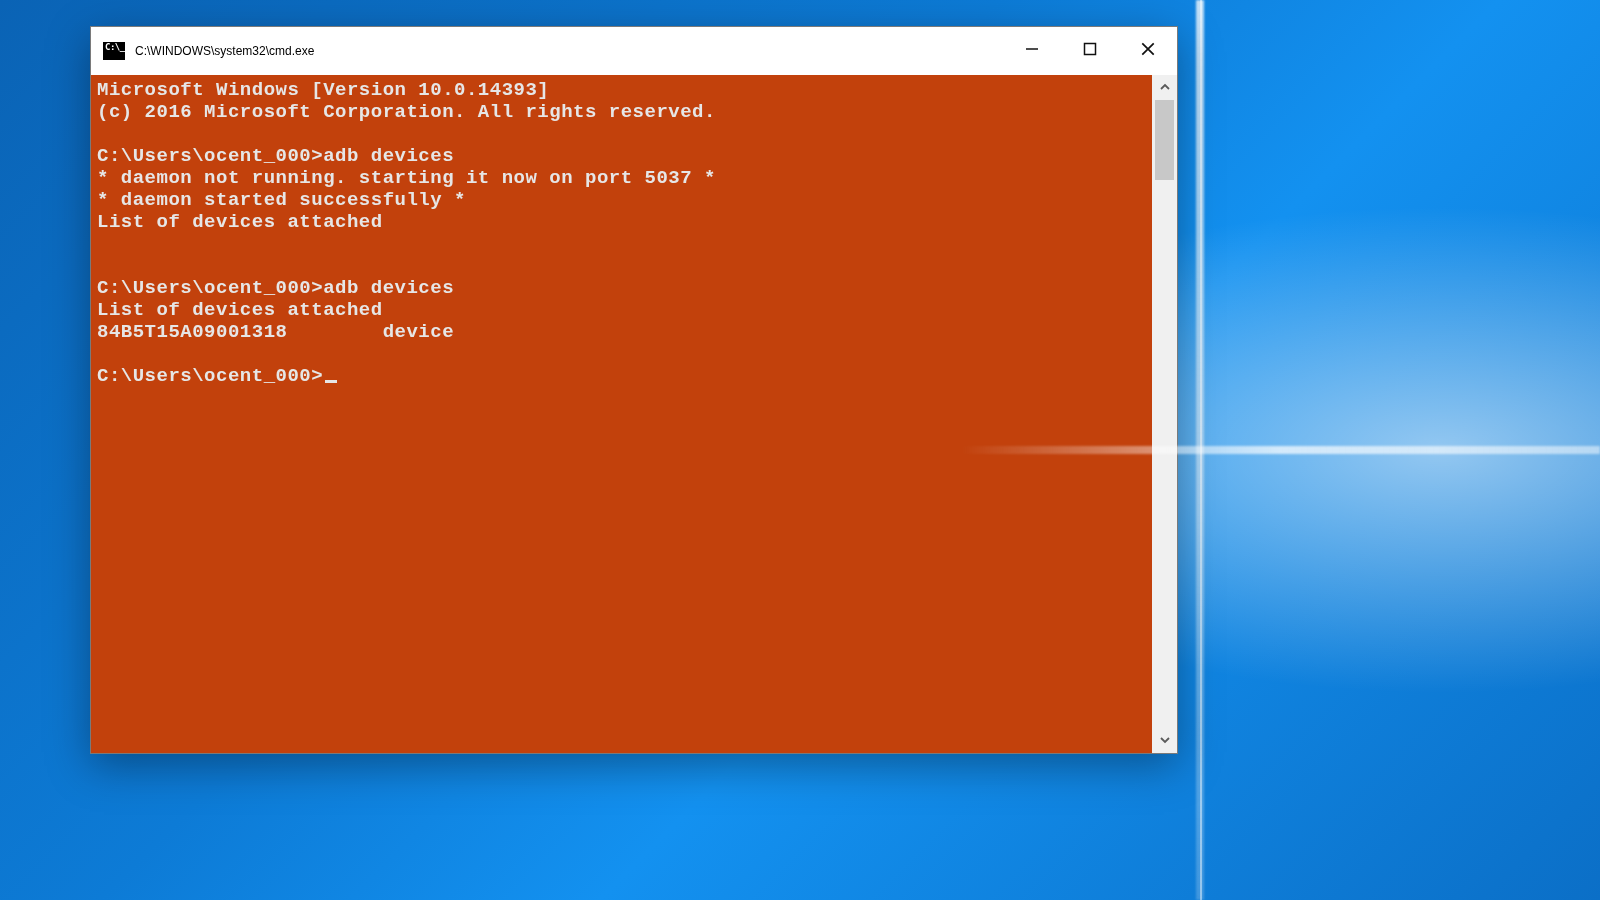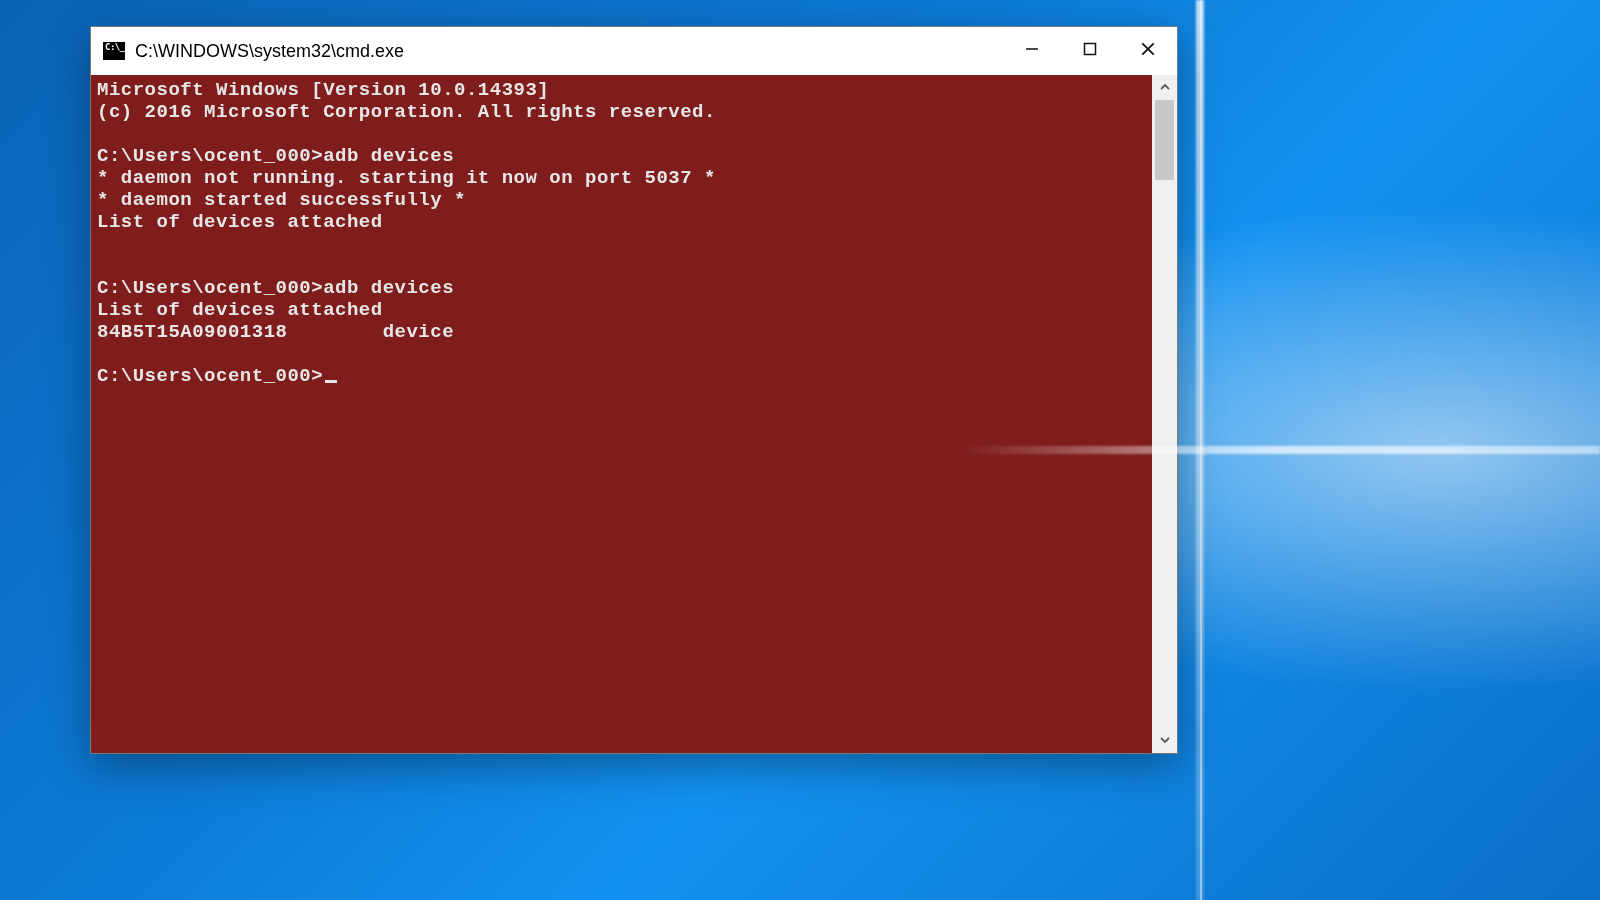--- a/index.html
+++ b/index.html
@@ -57,38 +57,38 @@
     border: 1px solid #000;
   }
   .titlebar .app-icon::before {
     content: "C:\\_";
     position: absolute; left: 1px; top: -1px;
     font: 700 9px/11px Consolas, monospace;
     color: #fff;
     letter-spacing: -0.5px;
   }
   .titlebar .title {
-    font-size: 18px;
+    font-size: 12px;
     flex: 0 0 auto;
   }
   .titlebar .spacer { flex: 1; }
   .ctrl {
     width: 58px; height: 48px;
     display: flex; align-items: center; justify-content: center;
     color: #111;
   }
   .ctrl svg { width: 14px; height: 14px; }
   .ctrl.close svg { width: 16px; height: 16px; }
 
   
   .client {
     position: relative;
     flex: 1;
     display: flex;
-    background: #7f1d1d;
+    background: #c2410c;
   }
   .terminal {
     flex: 1;
     padding: 4px 6px;
     color: #e6e6e6;
     font: 700 19px/22px Consolas, "Courier New", monospace;
     white-space: pre;
     overflow: hidden;
     letter-spacing: 0.5px;
   }

